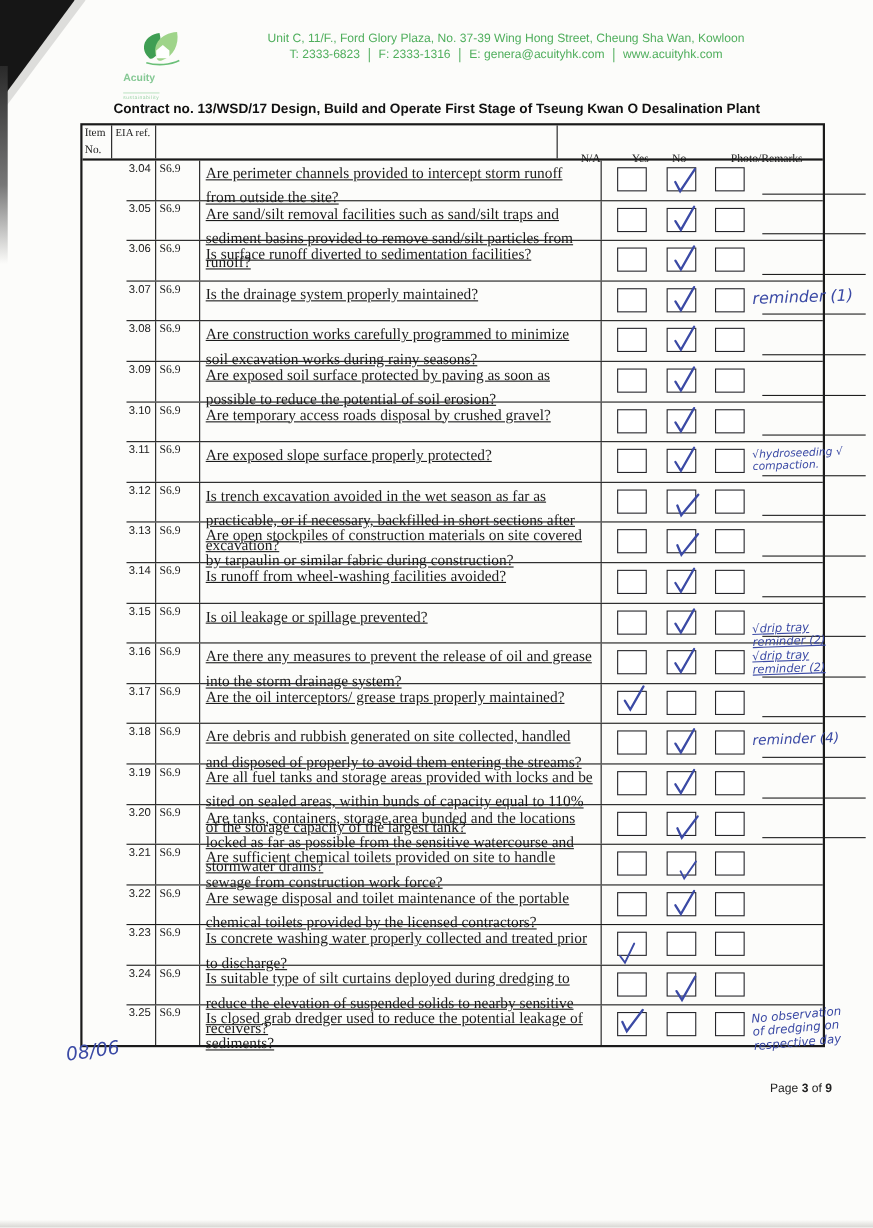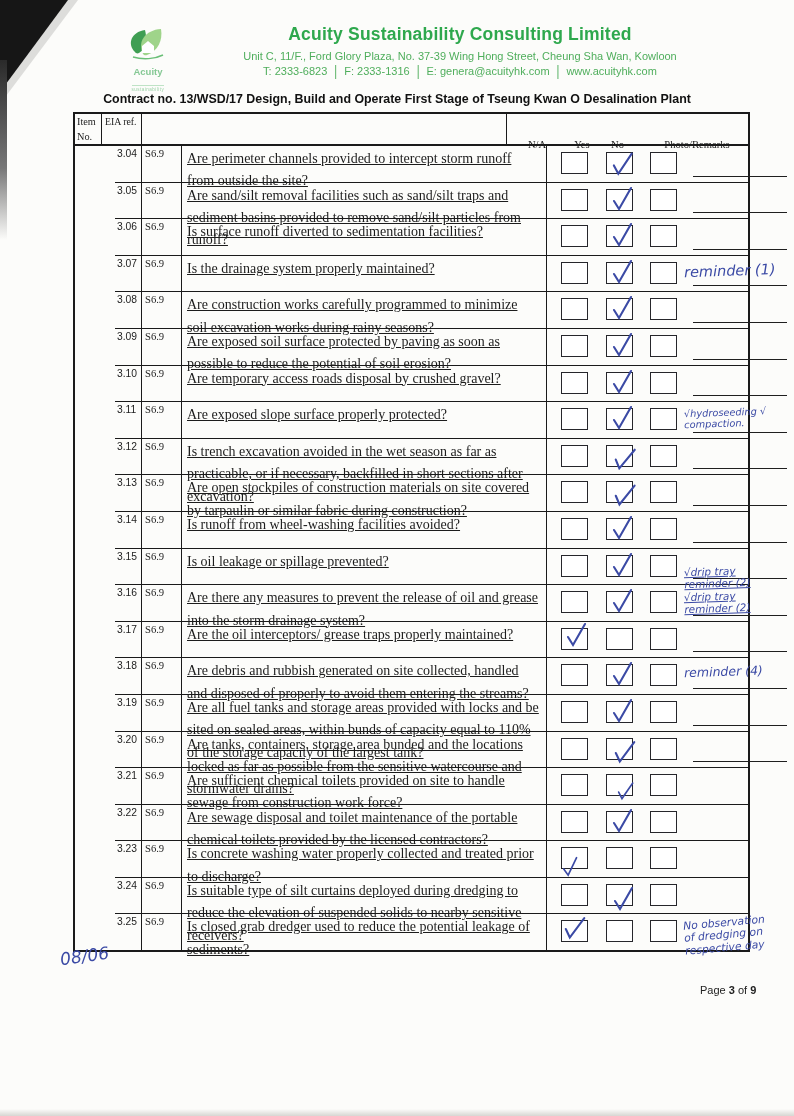--- a/index.html
+++ b/index.html
@@ -12,21 +12,21 @@
   .corner-black{position:absolute;left:0;top:0;width:68px;height:92px;
     background:#161616;clip-path:polygon(0 0,100% 0,0 100%);}
   .corner-edge{position:absolute;left:0;top:0;width:78px;height:104px;
     background:#b9b9b6;clip-path:polygon(0 0,100% 0,0 100%);z-index:-0;opacity:.45;}
   .left-strip{position:absolute;left:0;top:60px;width:7px;height:180px;
     background:linear-gradient(#2a2a2a,#777 60%,rgba(120,120,120,0));}
   .bottom-shade{position:absolute;left:0;bottom:0;width:100%;height:7px;
     background:linear-gradient(rgba(190,190,186,0),#d7d6d2);}
   
   .letterhead{position:absolute;left:0;top:18px;width:100%;}
-  .logo{position:absolute;left:112px;top:8px;width:72px;text-align:center;}
+  .logo{position:absolute;left:112px;top:8px;width:72px;}
   .logo svg{display:block;margin:0 auto;}
   .logo-word{font-family:"Liberation Sans",sans-serif;font-size:9.5px;font-weight:bold;color:#8ccб96;}
   .logo-word{color:#85c894;}
   .logo-sub{font-family:"Liberation Sans",sans-serif;font-size:4.5px;letter-spacing:.5px;color:#9ad2a6;border-top:1px solid #bfe3c6;display:inline-block;padding-top:1px;}
   .head-text{position:absolute;left:180px;top:6px;width:560px;text-align:center;
     font-family:"Liberation Sans",sans-serif;}
   .company{font-size:17.5px;font-weight:bold;color:#2ea84d;letter-spacing:.2px;}
   .addr{margin-top:5px;font-size:11px;color:#4fae5c;}
   .contact{margin-top:3px;font-size:11px;color:#4fae5c;}
   .contact .bar{display:inline-block;margin:0 7px;color:#4fae5c;transform:scaleY(1.25);}
@@ -99,21 +99,20 @@
       <svg width="46" height="40" viewBox="0 0 46 40">
         <path d="M10 26 C2 18 6 6 20 4 C22 12 22 22 14 27 C12.5 27.8 11 27.5 10 26 Z" fill="#3f9e53"></path>
         <path d="M18 28 C12 16 20 4 36 3 C38 14 33 25 22 29 C20.5 29.5 19 29.3 18 28 Z" fill="#9fd48a"></path>
         <path d="M17 20 l6-5 6 5 v7 h-12 Z" fill="#ffffff"></path>
         <path d="M8 31 C18 34 30 33 38 29" stroke="#6abf77" stroke-width="1.4" fill="none"></path>
       </svg>
       <div class="logo-word">Acuity</div>
       <div class="logo-sub">sustainability</div>
     </div>
     <div class="head-text">
-      <div class="company">Acuity Sustainability Consulting Limited</div>
       <div class="addr">Unit C, 11/F., Ford Glory Plaza, No. 37-39 Wing Hong Street, Cheung Sha Wan, Kowloon</div>
       <div class="contact">
         <span>T: 2333-6823</span><span class="bar">|</span><span>F: 2333-1316</span><span class="bar">|</span><span>E: genera@acuityhk.com</span><span class="bar">|</span><span>www.acuityhk.com</span>
       </div>
     </div>
   </div>
 
   <div class="doc-title">Contract no.  13/WSD/17 Design, Build and Operate First Stage of Tseung Kwan O Desalination Plant</div>
 
   <div class="tbl">

